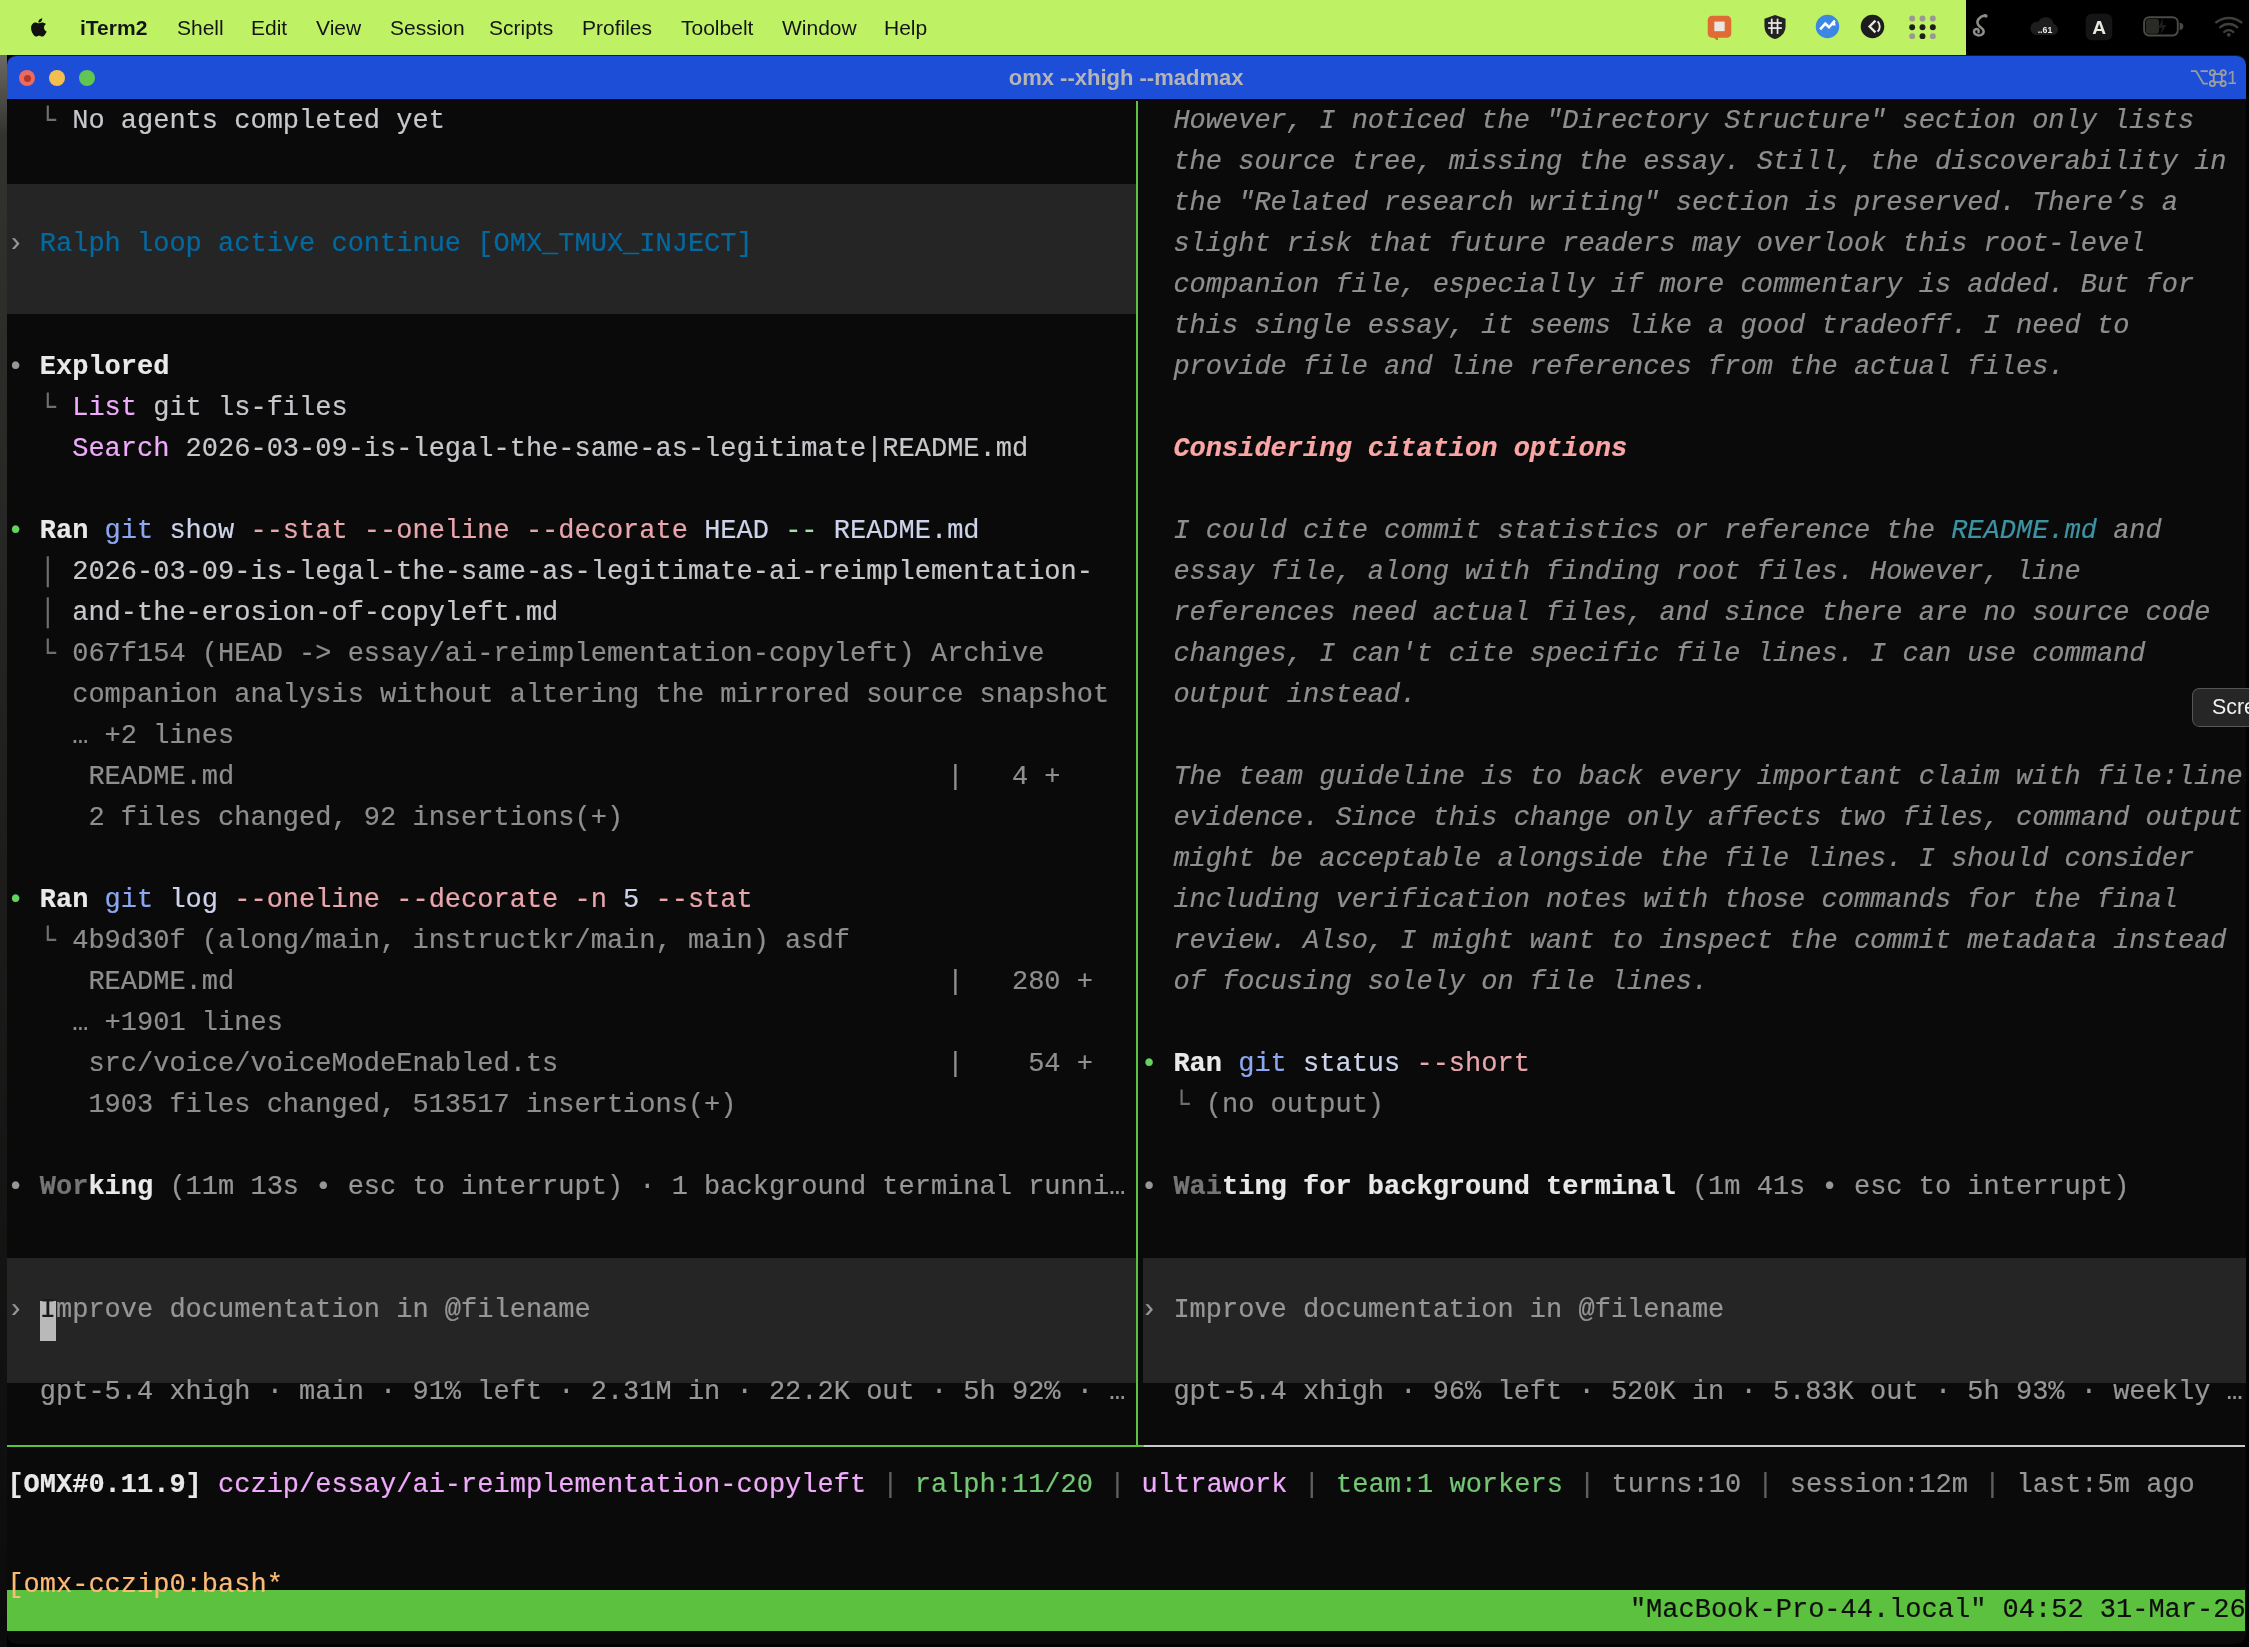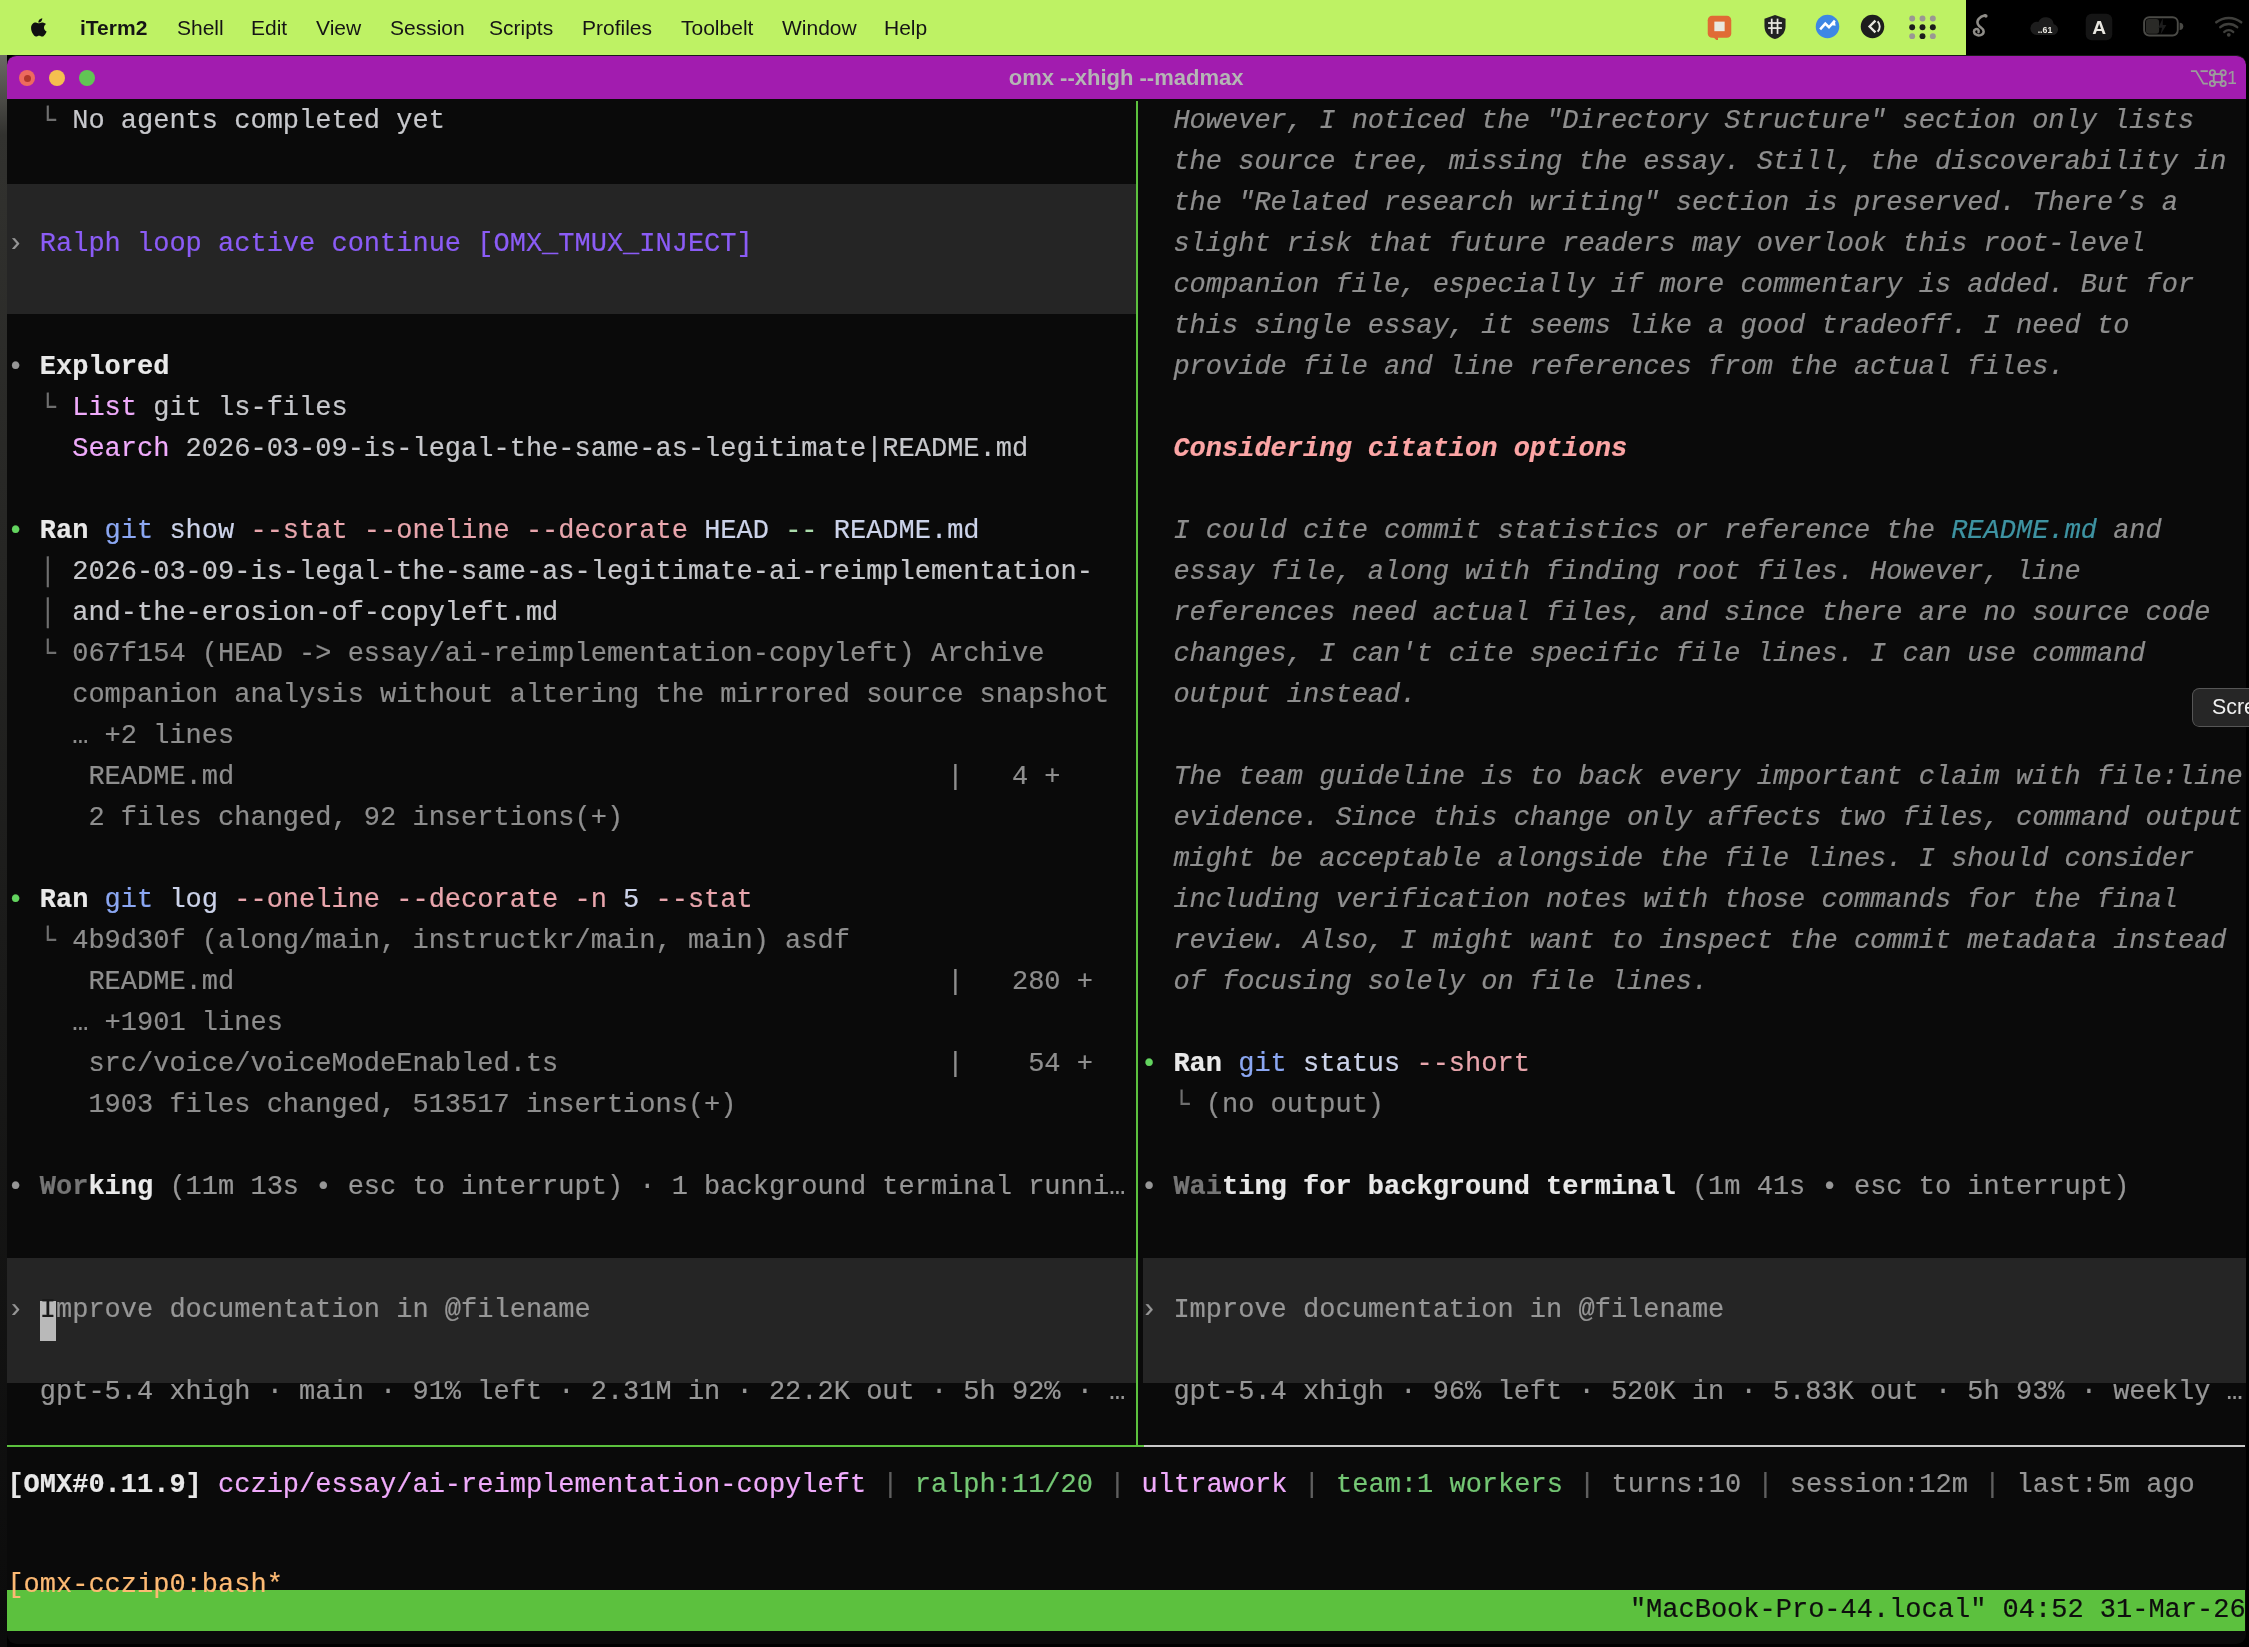--- a/index.html
+++ b/index.html
@@ -4,39 +4,39 @@
 * { margin:0; padding:0; box-sizing:border-box; }
 html,body { width:2250px; height:1648px; background:#000; overflow:hidden; position:relative;
   font-family:"Liberation Sans", sans-serif; }
 .menubar { position:absolute; left:0; top:0; width:1966px; height:55px; background:#bef264; }
 .mi { position:absolute; top:0; line-height:55px; font-size:21px; color:#151515; }
 .apple { position:absolute; left:31px; top:17px; }
 .ic { position:absolute; }
 .window { position:absolute; left:6.6px; top:55px; width:2239px; height:1589px;
   background:#0a0a0a; border-radius:9.6px; }
 .titlebar { position:absolute; left:6.6px; top:55px; width:2239px; height:44px;
-  background:#a21caf; border-radius:9.6px 9.6px 0 0; border-top:1.5px solid #1a1a1a; }
+  background:#1d4ed8; border-radius:9.6px 9.6px 0 0; border-top:1.5px solid #1a1a1a; }
 .tl { position:absolute; width:16px; height:16px; border-radius:50%; top:14px; }
 .wtitle { position:absolute; top:0; left:0; width:100%; text-align:center; line-height:44px;
   font-size:22px; font-weight:bold; color:#b5b5b5; }
 pre { position:absolute; font-family:"Liberation Mono", monospace; -webkit-text-stroke:0.2px currentColor;
   font-size:27px; line-height:41px; color:#c7c8cc; }
 pre i { font-style:normal; }
 i.w  { color:#c7c8cc; }
 i.pa { color:#ccd3ea; }
 i.bw { color:#e9e9e9; font-weight:bold; }
 i.g  { color:#979797; }
 i.gg { color:#8e8e8e; }
 i.dm { color:#6f6f6f; }
 i.bl { color:#8ba7f2;margin-top:20px; }
 i.pk { color:#e9a6ad; }
 i.lg { color:#abdcab; }
 i.cy { color:#f0abfc;text-align:center; }
 i.gb { color:#63d45f; }
-i.rl { color:#8b5cf6; }
+i.rl { color:#0369a1; }
 i.it { color:#8e8e8e; font-style:italic; }
 i.bit { color:#fca5a5; font-style:italic; font-weight:bold; }
 i.itt { color:#3e93a2; font-style:italic; }
 i.shd { color:#757575; font-weight:bold; }
 i.shw { color:#e9e9e9; font-weight:bold; }
 i.pp { color:#5f5f5f; }
 i.og { color:#74c774; }
 i.cur { color:#1a1a1a; position:relative; }
 .box { position:absolute; background:#252525; }
 .hline { position:absolute; height:2.2px; }

